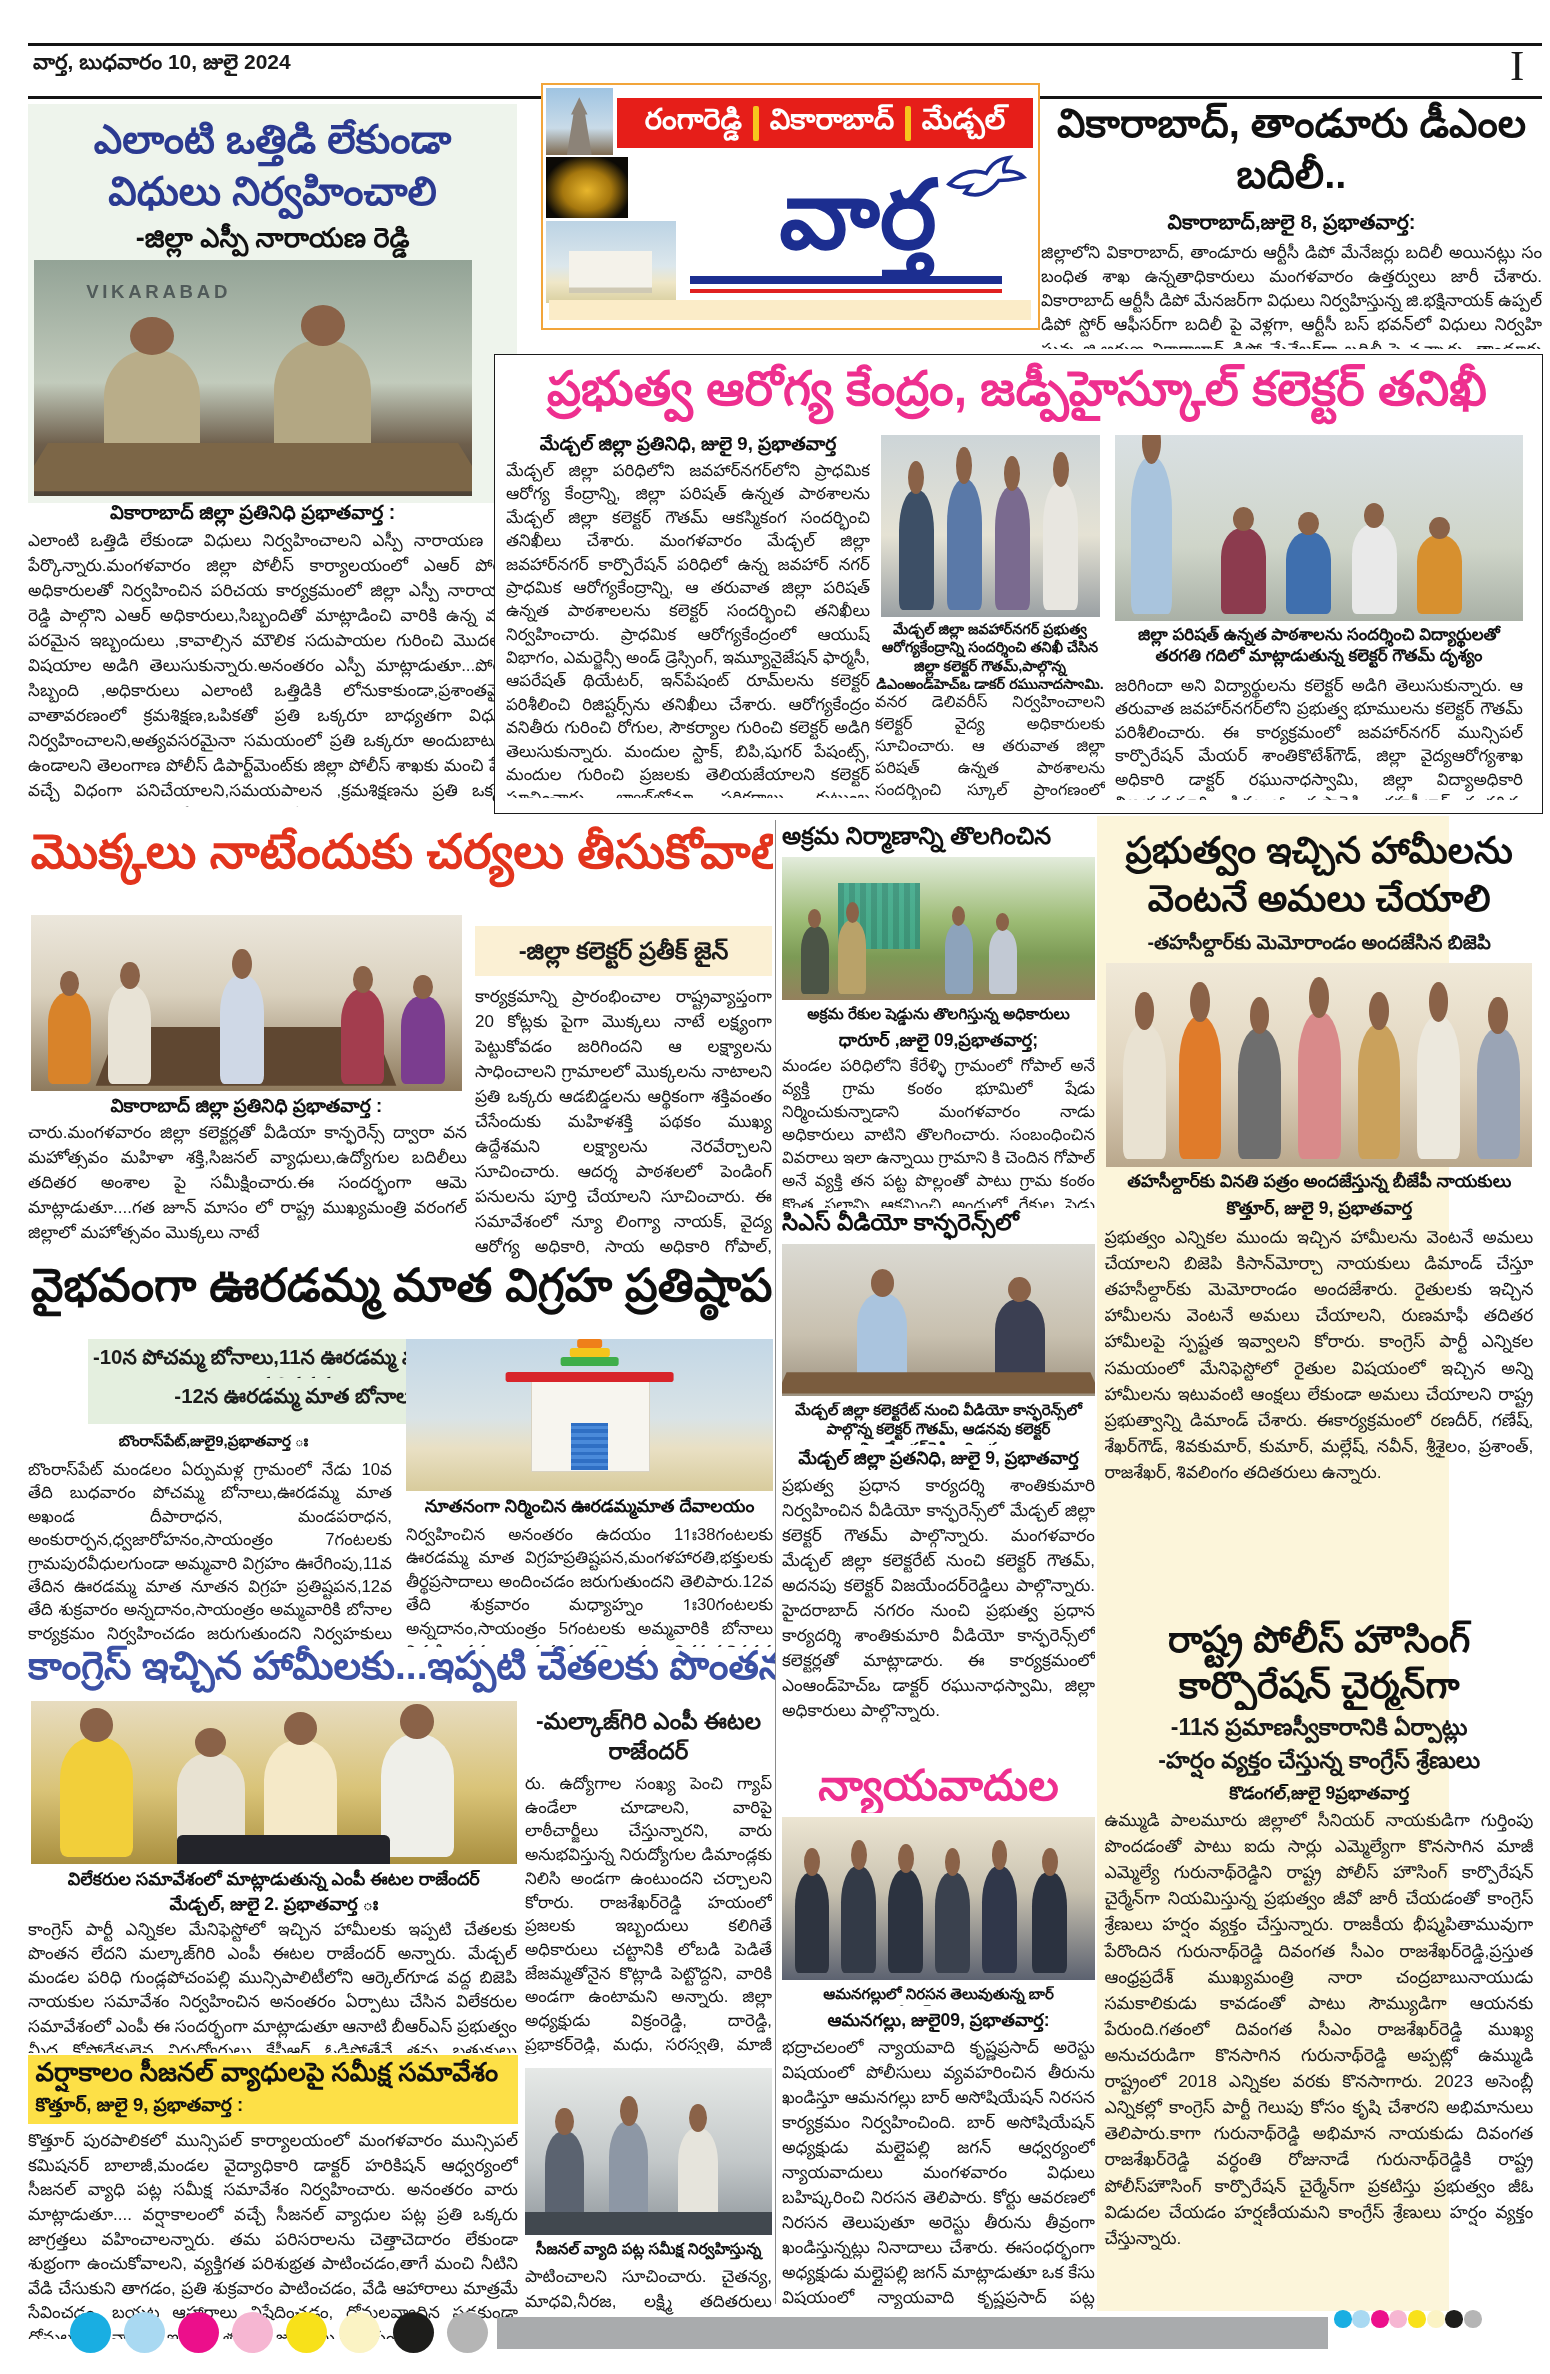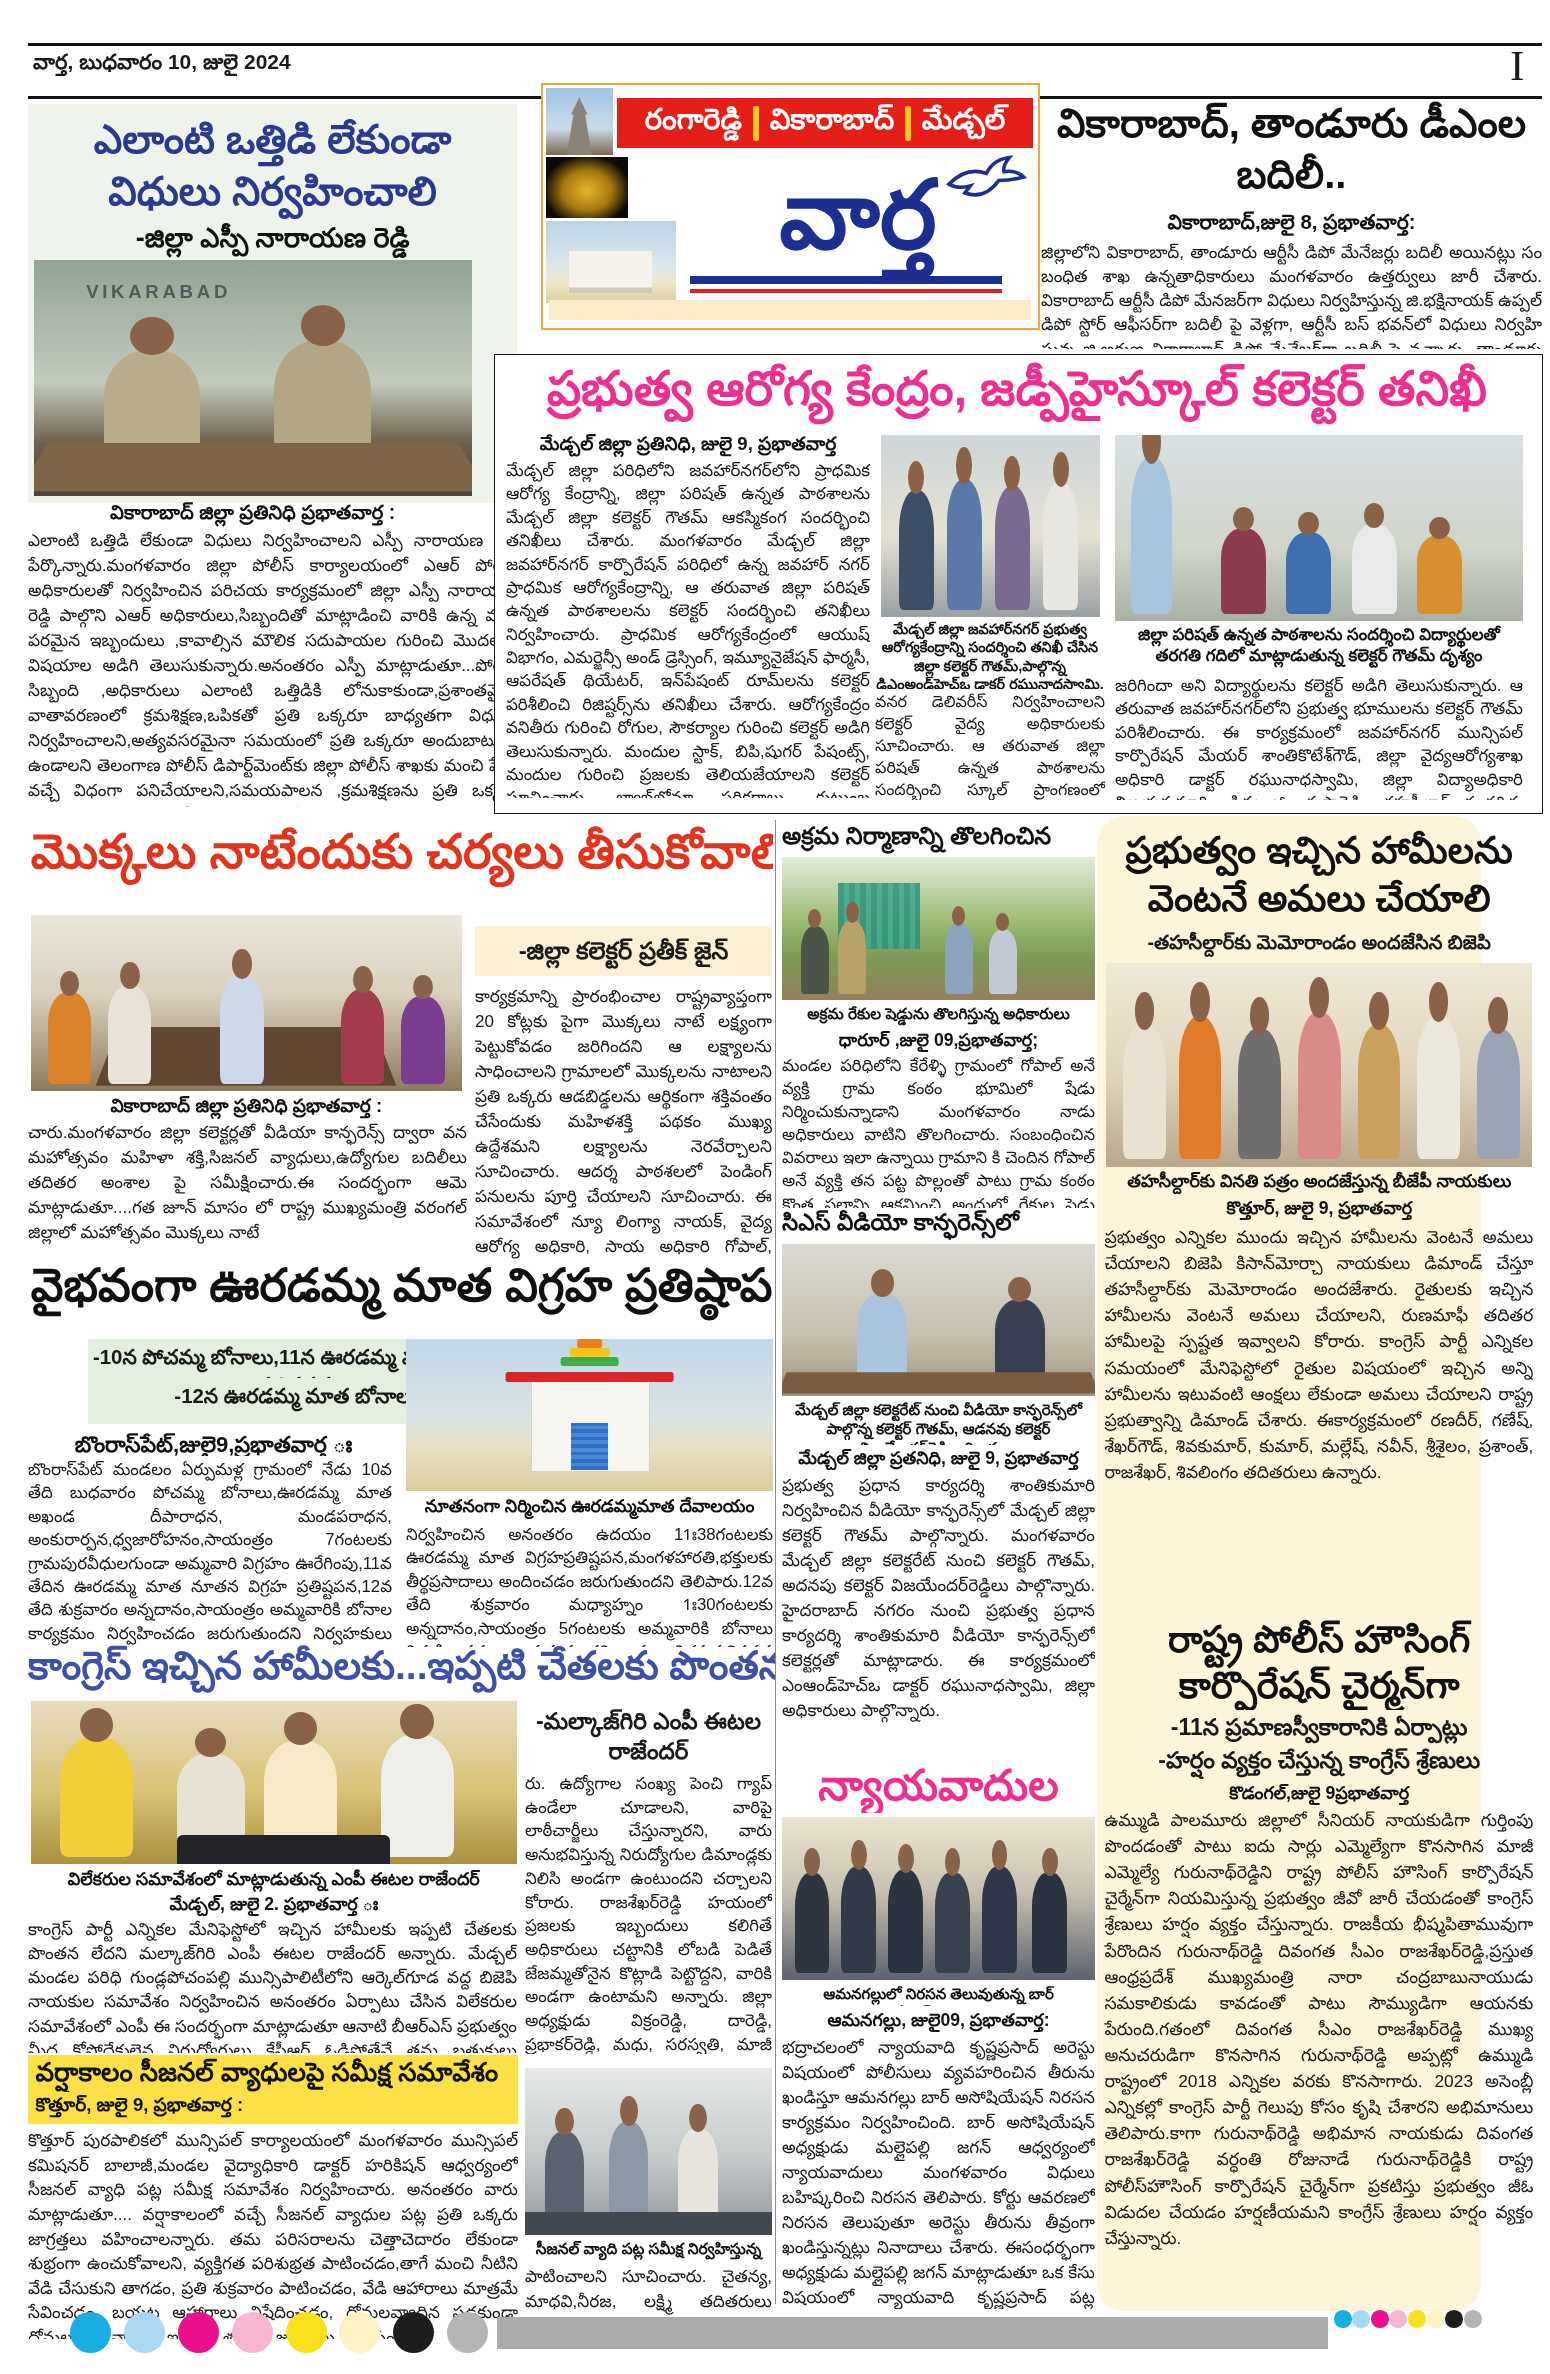--- a/index.html
+++ b/index.html
@@ -184,21 +184,21 @@
       <div class="p" style="left:34%;width:11%;height:64%;background:#2c3340;"></div>
       <div class="p" style="left:49%;width:11%;height:62%;background:#3a414e;"></div>
       <div class="p" style="left:64%;width:11%;height:66%;background:#30374a;"></div>
       <div class="p" style="left:80%;width:11%;height:62%;background:#2b3240;"></div>
     </div>
     <div class="cap" style="left:0;top:223px;width:313px;height:22px;font-size:15px;">ఆమనగల్లులో నిరసన తెలువుతున్న బార్ అసోషియేషన్ న్యాయవాదులు</div>
     <div class="date" style="left:0;top:249px;width:313px;height:22px;font-size:17.6px;">ఆమనగల్లు, జులై09, ప్రభాతవార్త:</div>
     <div class="body-t just clip" style="left:0;top:275px;width:313px;height:273px;font-size:17px;">భద్రాచలంలో న్యాయవాది కృష్ణప్రసాద్ అరెస్టు విషయంలో పోలీసులు వ్యవహరించిన తీరును ఖండిస్తూ ఆమనగల్లు బార్ అసోషియేషన్ నిరసన కార్యక్రమం నిర్వహించింది. బార్ అసోషియేషన్ అధ్యక్షుడు మల్లైపల్లి జగన్ ఆధ్వర్యంలో న్యాయవాదులు మంగళవారం విధులు బహిష్కరించి నిరసన తెలిపారు. కోర్టు ఆవరణలో నిరసన తెలుపుతూ అరెస్టు తీరును తీవ్రంగా ఖండిస్తున్నట్లు నినాదాలు చేశారు. ఈసంధర్భంగా అధ్యక్షుడు మల్లైపల్లి జగన్ మాట్లాడుతూ ఒక కేసు విషయంలో న్యాయవాది కృష్ణప్రసాద్ పట్ల పోలీసులు వ్యవహరించిన తీరు సరికాదని అన్నారు.</div>
   </div>
 
-  <div class="abs" style="left:1097px;top:816px;width:384px;height:1495px;background:#fcf5da;border-radius:27px;">
+  <div class="abs" style="left:1097px;top:816px;width:352px;height:1495px;background:#fcf5da;">
 
     <div>
       <div class="hl ctr" style="left:3.7px;top:11px;width:437px;height:98px;font-size:37px;line-height:1.3;color:#111;">ప్రభుత్వం ఇచ్చిన హామీలను వెంటనే అమలు చేయాలి</div>
       <div class="abs b ctr clip" style="left:3.7px;top:115px;width:437px;height:28px;font-size:19.5px;">-తహసీల్దార్‌కు మెమోరాండం అందజేసిన బిజెపి కిసాన్‌మోర్చా</div>
       <div class="photo ph-bjp" style="left:9.3px;top:147px;width:426px;height:204px;">
         <div class="p" style="left:4%;width:10%;height:66%;background:#e9e2d2;"></div>
         <div class="p" style="left:17%;width:10%;height:70%;background:#e07b2a;"></div>
         <div class="p" style="left:31%;width:10%;height:64%;background:#6e6e6e;"></div>
         <div class="p" style="left:45%;width:10%;height:72%;background:#d98a8a;"></div>
         <div class="p" style="left:59%;width:10%;height:66%;background:#caa15c;"></div>
@@ -218,21 +218,21 @@
       <div class="body-t just clip" style="left:7.4px;top:991px;width:429px;height:495px;font-size:17.4px;line-height:1.5;">ఉమ్ముడి పాలమూరు జిల్లాలో సీనియర్ నాయకుడిగా గుర్తింపు పొందడంతో పాటు ఐదు సార్లు ఎమ్మెల్యేగా కొనసాగిన మాజీ ఎమ్మెల్యే గురునాథ్‌రెడ్డిని రాష్ట్ర పోలీస్ హౌసింగ్ కార్పొరేషన్ చైర్మేన్‌గా నియమిస్తున్న ప్రభుత్వం జీవో జారీ చేయడంతో కాంగ్రెస్ శ్రేణులు హర్షం వ్యక్తం చేస్తున్నారు. రాజకీయ భీష్మపితామువుగా పేరొందిన గురునాథ్‌రెడ్డి దివంగత సీఎం రాజశేఖర్‌రెడ్డి,ప్రస్తుత ఆంధ్రప్రదేశ్ ముఖ్యమంత్రి నారా చంద్రబాబునాయుడు సమకాలికుడు కావడంతో పాటు సౌమ్యుడిగా ఆయనకు పేరుంది.గతంలో దివంగత సీఎం రాజశేఖర్‌రెడ్డి ముఖ్య అనుచరుడిగా కొనసాగిన గురునాథ్‌రెడ్డి అప్పట్లో ఉమ్ముడి రాష్ట్రంలో 2018 ఎన్నికల వరకు కొనసాగారు. 2023 అసెంబ్లీ ఎన్నికల్లో కాంగ్రెస్ పార్టీ గెలుపు కోసం కృషి చేశారని అభిమానులు తెలిపారు.కాగా గురునాథ్‌రెడ్డి అభిమాన నాయకుడు దివంగత రాజశేఖర్‌రెడ్డి వర్ధంతి రోజునాడే గురునాథ్‌రెడ్డికి రాష్ట్ర పోలీస్‌హౌసింగ్ కార్పొరేషన్ చైర్మేన్‌గా ప్రకటిస్తు ప్రభుత్వం జీఓ విడుదల చేయడం హర్షణీయమని కాంగ్రేస్ శ్రేణులు హర్షం వ్యక్తం చేస్తున్నారు.</div>
     </div>
   </div>
 
   <div class="abs" style="left:28px;top:1256px;width:747px;height:393px;">
     <div class="hl" style="left:2.8px;top:1.9px;width:742px;height:72px;font-size:46px;color:#101010;white-space:nowrap;">వైభవంగా ఊరడమ్మ మాత విగ్రహ ప్రతిష్ఠాపన</div>
     <div class="abs" style="left:60px;top:83px;width:416px;height:85px;background:#e4efdf;">
       <div class="abs b ctr clip" style="left:0;top:7.4px;width:416px;height:32px;font-size:20.4px;">-10న పోచమ్మ బోనాలు,11న ఊరడమ్మ మాత విగ్రహ ప్రతిష్టపన</div>
       <div class="abs b ctr clip" style="left:0;top:46px;width:416px;height:32px;font-size:20.4px;">-12న ఊరడమ్మ మాత బోనాలు</div>
     </div>
-    <div class="date" style="left:0;top:176px;width:371px;height:24px;font-size:22px;">బొంరాస్‌పేట్,జులై9,ప్రభాతవార్త ః</div>
+    <div class="date" style="left:0;top:176px;width:371px;height:24px;font-size:15px;">బొంరాస్‌పేట్,జులై9,ప్రభాతవార్త ః</div>
     <div class="body-t just clip" style="left:0;top:202px;width:364px;height:189px;font-size:16.7px;line-height:1.4;">బొంరాస్‌పేట్ మండలం ఏర్పుమళ్ల గ్రామంలో నేడు 10వ తేది బుధవారం పోచమ్మ బోనాలు,ఊరడమ్మ మాత అఖండ దీపారాధన, మండపరాధన, అంకురార్పన,ధ్వజారోహనం,సాయంత్రం 7గంటలకు గ్రామపురవీధులగుండా అమ్మవారి విగ్రహం ఊరేగింపు,11వ తేదిన ఊరడమ్మ మాత నూతన విగ్రహ ప్రతిష్టపన,12వ తేది శుక్రవారం అన్నదానం,సాయంత్రం అమ్మవారికి బోనాల కార్యక్రమం నిర్వహించడం జరుగుతుందని నిర్వహకులు పోలీస్ నారాయణమ్మ,అంజిల్‌రెడ్డి,పూజారి జ్యోషి సత్యనారాయణరావు,శ్రీనివాసచారి తెలిపారు.11న ఉదయం 5గంటలకు సుప్రభాతం,గణపతి, గిరి,గిపూజ, పుణ్యావాచన,నవగ్రహపూజ,పంచామృత ఆభిషేకం, ధాన్యధావాసం, జలాధివాసం,పుష్పధివాసం,శయానాధివాసం ఊరడమ్మ మాత అమ్మవారికి నిర్వహించడం జరుగుతుందన్నారు. గణపతి, నవగ్రహ, ఛండీ,దుర్గా హోమాలు</div>
     <div class="photo ph-newtemple" style="left:378px;top:83px;width:367px;height:152px;">
       <div class="templebox" style="left:34%;top:26%;width:32%;height:60%;"></div>
       <div class="tier" style="top:22%;width:46%;height:6%;background:#d8242a;"></div>
       <div class="tier" style="top:12%;width:16%;height:6%;background:#3fae49;"></div>
       <div class="tier" style="top:6%;width:11%;height:6%;background:#f5c51c;"></div>
       <div class="tier" style="top:0;width:7%;height:6%;background:#ef7f1a;"></div>
       <div class="abs" style="left:45%;top:55%;width:10%;height:31%;background:repeating-linear-gradient(0deg,#2f6fc4 0 3.7px,#4a8ada 3.7px 7.4px);"></div>
     </div>
     <div class="cap" style="left:378px;top:239px;width:367px;height:24px;font-size:17.6px;">నూతనంగా నిర్మించిన ఊరడమ్మమాత దేవాలయం</div>

